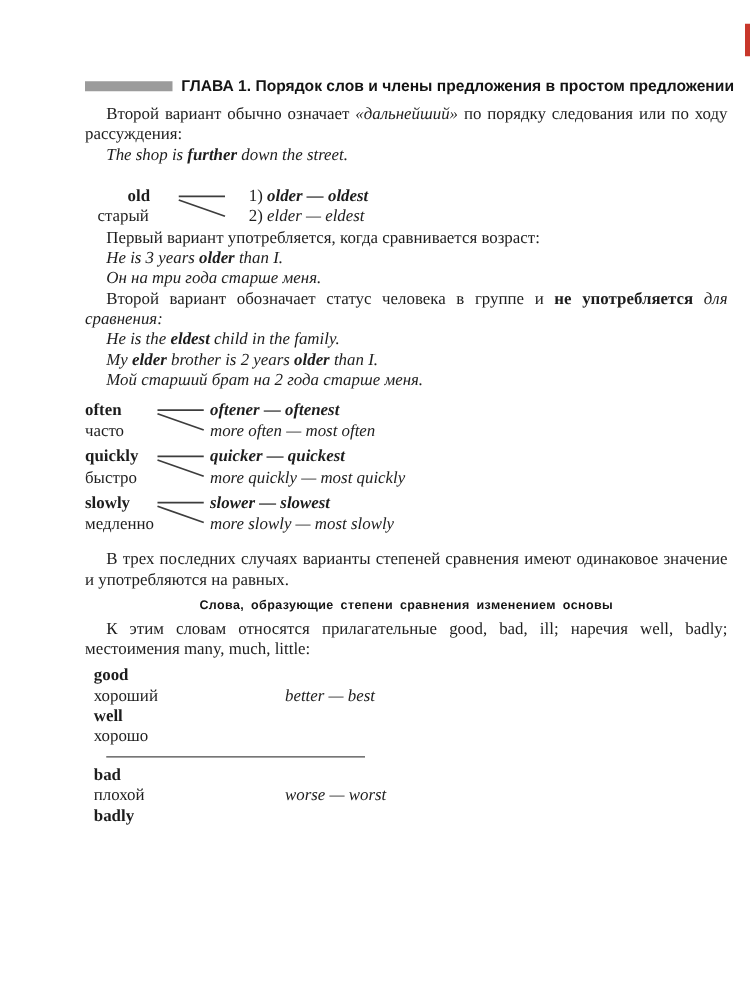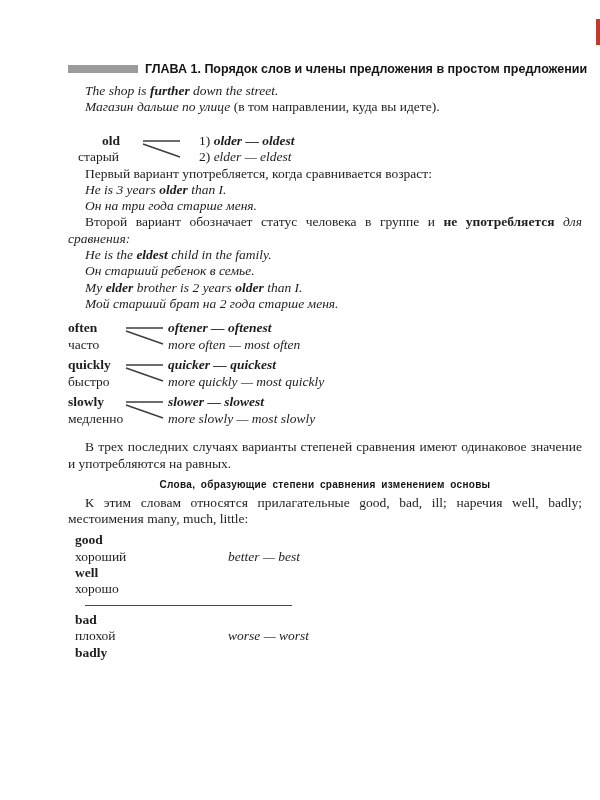--- a/index.html
+++ b/index.html
@@ -82,23 +82,23 @@
   <div class="red-mark top"></div>
   <div class="red-mark bottom"></div>
 
   <div class="content">
 
     <header class="chapter-head">
       <span class="chapter-bar"></span>
       <h1 class="chapter-title">ГЛАВА 1. Порядок слов и члены предложения в простом предложении</h1>
     </header>
 
+    <p class="para"><span>Второй вариант обычно означает </span><em>«дальнейший»</em><span> по порядку следования или по ходу рассуждения:</span></p>
 
     <p class="example"><span>The shop is </span><strong>further</strong><span> down the street.</span></p>
-    <p class="example"><span>Магазин дальше по улице </span><span class="rm">(в том направлении, куда вы идете).</span></p>
 
     <div class="fork fork-old">
       <div class="fork-left">
         <div class="w-en">old</div>
         <div class="w-ru">старый</div>
       </div>
       <div class="fork-connector">
         <svg width="40" height="33" viewBox="0 0 40 33">
           <line x1="1" y1="8" x2="38" y2="8"></line>
           <line x1="1" y1="11" x2="38" y2="24"></line>
@@ -110,21 +110,20 @@
       </div>
     </div>
 
     <p class="para">Первый вариант употребляется, когда сравнивается возраст:</p>
     <p class="example"><span>He is 3 years </span><strong>older</strong><span> than I.</span></p>
     <p class="example">Он на три года старше меня.</p>
 
     <p class="para"><span>Второй вариант обозначает статус человека в группе и </span><span class="bi">не употребляется</span><em> для сравнения:</em></p>
 
     <p class="example"><span>He is the </span><strong>eldest</strong><span> child in the family.</span></p>
-    <p class="example">Он старший ребенок в семье.</p>
     <p class="example"><span>My </span><strong>elder</strong><span> brother is 2 years </span><strong>older</strong><span> than I.</span></p>
     <p class="example">Мой старший брат на 2 года старше меня.</p>
 
     <div class="fork fork-adv fork-first">
       <div class="fork-left">
         <div class="w-en">often</div>
         <div class="w-ru">часто</div>
       </div>
       <div class="fork-connector">
         <svg width="40" height="33" viewBox="0 0 40 33">

